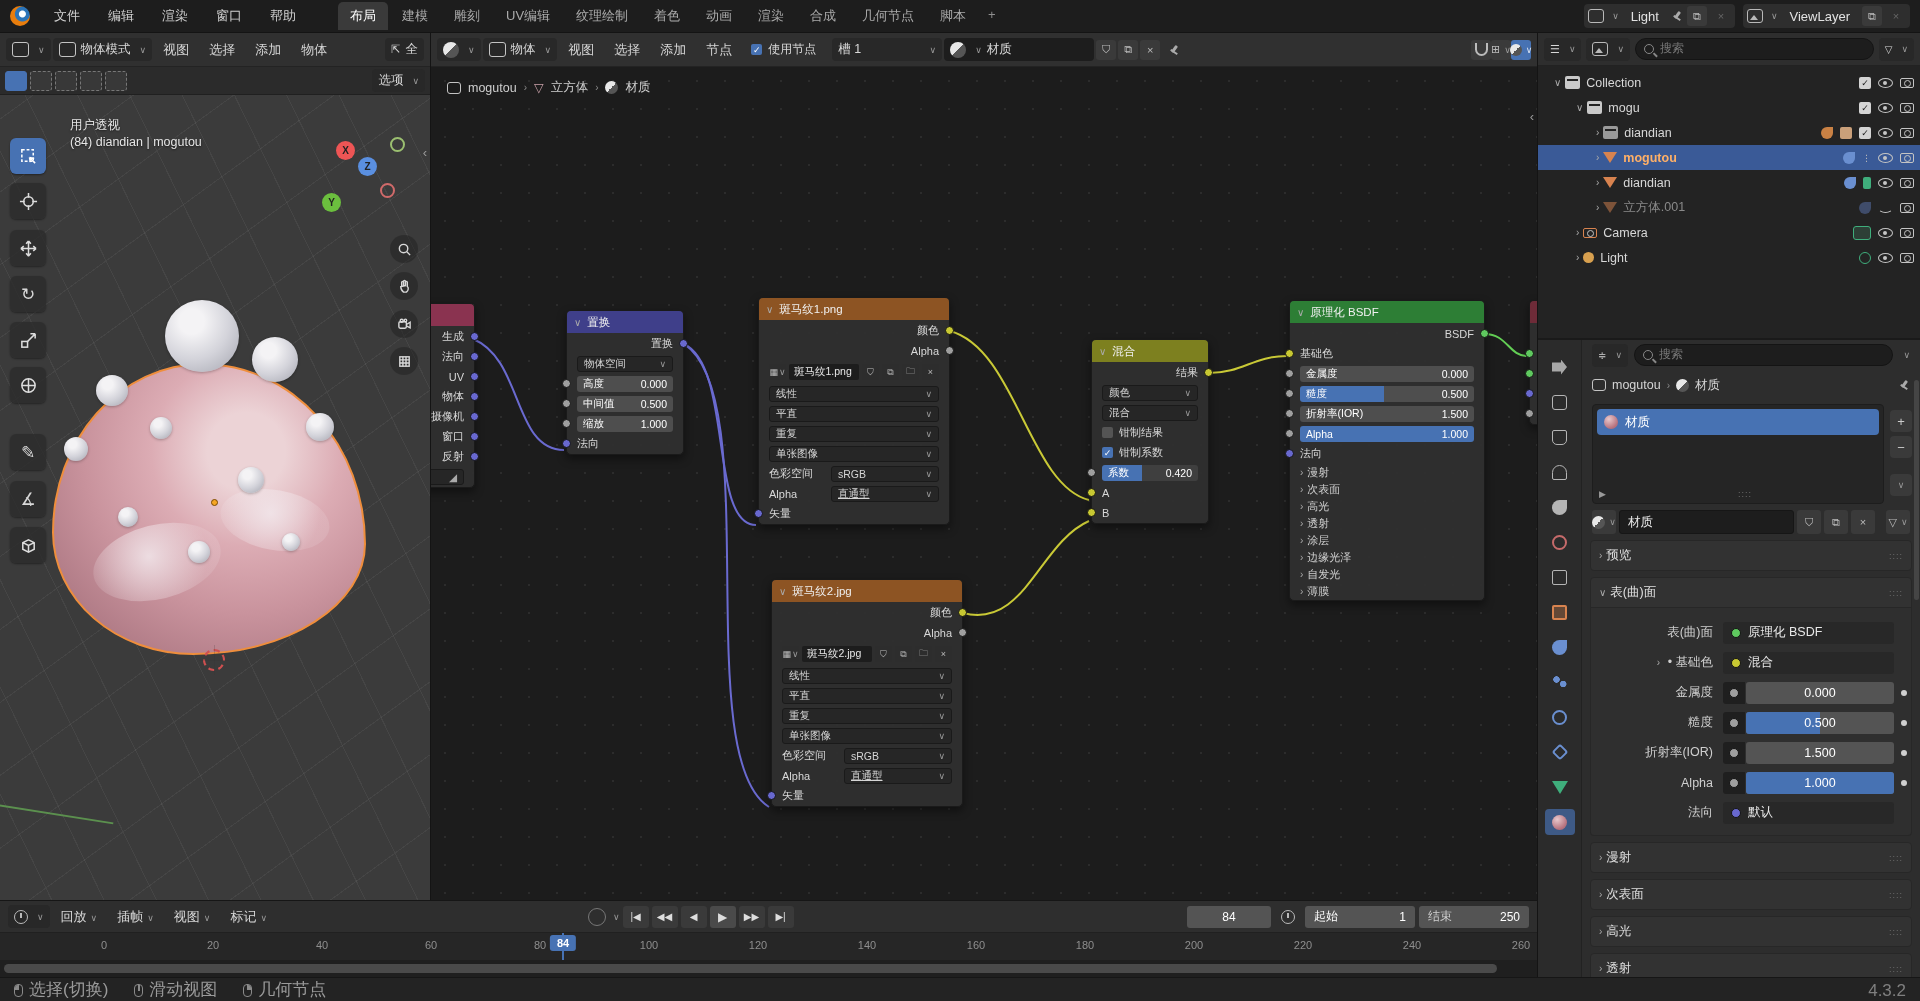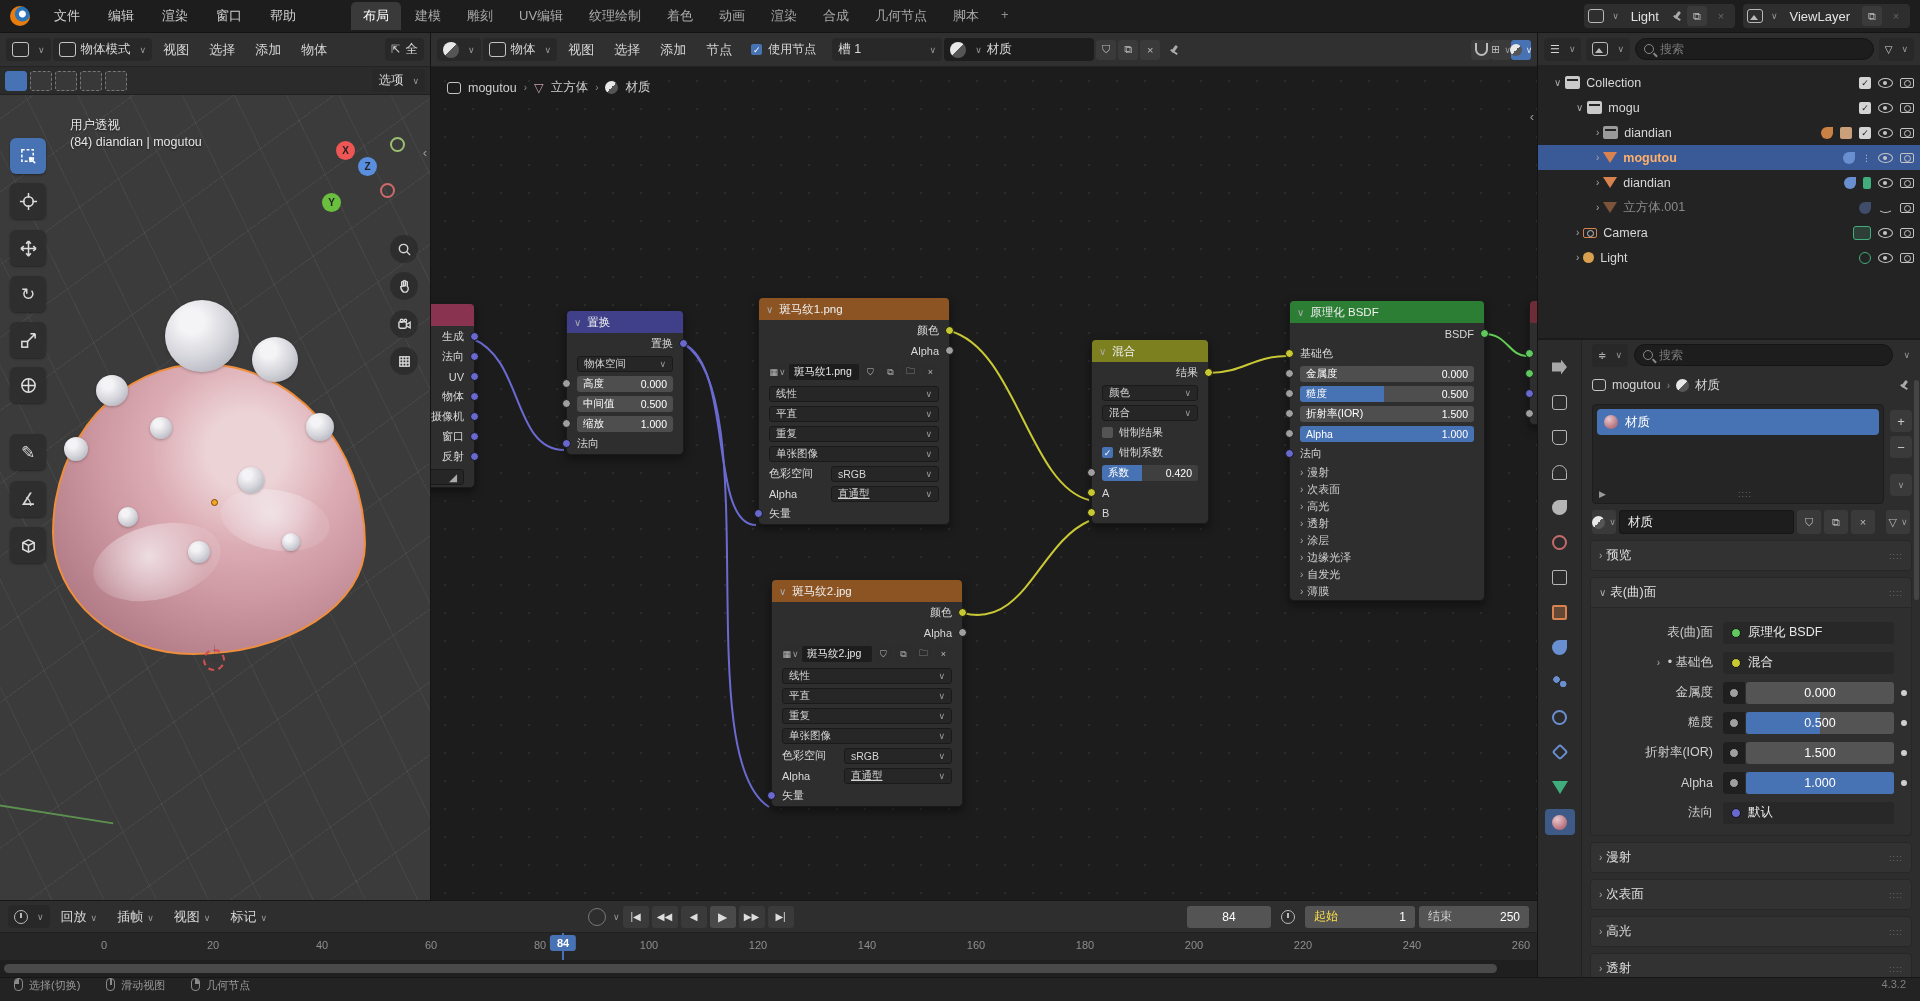--- a/index.html
+++ b/index.html
@@ -5,21 +5,21 @@
 *{box-sizing:border-box;margin:0;padding:0}
 html,body{width:1920px;height:1001px;overflow:hidden;background:#111;
 font-family:"Liberation Sans","DejaVu Sans",sans-serif;color:#d8d8d8;font-size:12px}
 .flex{display:flex;align-items:center}
 .chev{font-size:9px;color:#9a9a9a;margin-left:4px}
 .exp{font-size:10px;color:#aaa;margin-right:4px}
 
 #topbar{height:33px;background:#1d1d1d;display:flex;align-items:center;padding:0 10px;gap:4px;border-bottom:1px solid #141414}
 .logo{width:20px;height:20px;border-radius:50%;background:radial-gradient(circle at 62% 40%,#fff 0 3px,#2b74b8 4px 7px,#e87d0d 8px);margin-right:8px}
 .tmenu{padding:4px 12px;font-size:13px;color:#d0d0d0;border-radius:4px}
-#tabs{display:flex;margin-left:39px;gap:2px;align-items:flex-start}
+#tabs{display:flex;margin-left:26px;gap:2px;align-items:flex-start}
 .wtab{padding:5px 12px;font-size:13px;color:#ababab;border-radius:5px 5px 0 0}
 .wtab.active{background:#3a3a3a;color:#fff}
 .wtab.add{color:#8f8f8f;padding:5px 8px}
 #top-right{margin-left:auto;display:flex;gap:8px}
 .idblock{background:#2e2e2e;border-radius:4px;height:24px;display:flex;align-items:center;padding:0 4px;gap:4px}
 .idblock .name{font-size:13px;color:#e2e2e2;padding:0 8px}
 .miniico{width:16px;height:14px;border:1.3px solid #b9b9b9;border-radius:3px;position:relative}
 .miniico.pic:after{content:"";position:absolute;left:2px;bottom:2px;border-left:4px solid transparent;border-right:4px solid transparent;border-bottom:5px solid #b9b9b9}
 .sqbtn{width:20px;height:20px;border-radius:3px;display:flex;align-items:center;justify-content:center;color:#bbb;background:#3a3a3a;font-size:11px}
 .sqbtn.dim{color:#666;background:transparent}
@@ -83,21 +83,21 @@
 .imgbtn{width:17px;height:16px;background:#2d2d2d;border-radius:2px;display:flex;align-items:center;justify-content:center;color:#bbb;font-size:9px}
 .imgname{flex:1;height:16px;background:#1d1d1d;border-radius:2px;color:#e8e8e8;display:flex;align-items:center;padding:0 5px;font-size:10.5px}
 .ncheck{width:11px;height:11px;border-radius:2px;margin-right:6px;background:#545454}
 .ncheck.on{background:#4772b3;color:#fff;font-size:9px;display:flex;align-items:center;justify-content:center}
 .collapsedrow{height:17px;display:flex;align-items:center;padding:0 10px;color:#cfcfcf}
 
 #rightcol{width:383px;display:flex;flex-direction:column;background:#2a2a2a;border-left:1px solid #141414}
 #outliner{height:307px;display:flex;flex-direction:column;border-bottom:2px solid #1a1a1a}
 .panhead{height:33px;background:#2e2e2e;display:flex;align-items:center;gap:5px;padding:0 6px;border-bottom:1px solid #222}
 .search{flex:1;height:22px;background:#1d1d1d;border:1px solid #141414;border-radius:11px;display:flex;align-items:center;padding:0 8px;gap:6px}
-.search input{background:transparent;border:0;outline:0;color:#ccc;font-size:12px;width:100%;font-family:Liberation Serif, serif}
+.search input{background:transparent;border:0;outline:0;color:#ccc;font-size:12px;width:100%;font-family:Liberation Mono, monospace}
 .search input::placeholder{color:#777}
 .mag{width:10px;height:10px;border:1.5px solid #888;border-radius:50%;position:relative;flex:none}
 .mag:after{content:"";position:absolute;width:5px;height:1.5px;background:#888;left:8px;top:9px;transform:rotate(45deg)}
 #otree{flex:1;background:#232323;position:relative;padding-top:4px;overflow:hidden}
 .orow{height:25px;display:flex;align-items:center;font-size:12.5px;color:#d8d8d8;position:relative;padding-right:6px}
 .orow.sel{background:#3a5a97}
 .orow .lbl{margin-left:6px}
 .orow.sel .lbl{color:#ffb067}
 .orow.dim .lbl{color:#8a8a8a}
 .oicon{width:15px;height:13px;border-radius:2px;flex:none}
@@ -148,21 +148,21 @@
 .tbt{min-width:26px;height:22px;background:#3a3a3a;border-radius:3px;display:flex;align-items:center;justify-content:center;color:#ddd;font-size:10px;padding:0 4px}
 .tbt.play{background:#4a4a4a;font-size:12px}
 .tlfield{height:22px;background:#545454;border-radius:3px;display:flex;align-items:center;justify-content:space-between;color:#fff;padding:0 9px;font-size:12px;gap:8px}
 #tl-ruler{position:relative;height:27px;background:#262626;flex:none}
 .tick{position:absolute;top:6px;transform:translateX(-50%);color:#8e8e8e;font-size:11px}
 #playhead{position:absolute;top:0;bottom:-17px;width:2px;background:#4772b3}
 #playbadge{position:absolute;top:2px;transform:translateX(-50%);background:#4772b3;color:#fff;font-size:11px;font-weight:bold;padding:2px 7px;border-radius:3px}
 #tl-scroll{height:17px;background:#1f1f1f;position:relative}
 #tl-scroll .handle{position:absolute;left:4px;right:40px;top:4px;height:9px;background:#4a4a4a;border-radius:5px}
 
-#statusbar{height:24px;background:#232323;border-top:1px solid #161616;display:flex;align-items:flex-start;gap:26px;padding:0 14px;color:#9a9a9a;font-size:11px}
+#statusbar{height:24px;background:#232323;border-top:1px solid #161616;display:flex;align-items:flex-end;gap:26px;padding:0 14px;color:#9a9a9a;font-size:17px}
 .mouseico{width:9px;height:13px;border:1.3px solid #8a8a8a;border-radius:4px;position:relative;margin-right:6px;display:inline-block;vertical-align:-2px}
 .mouseico.l:after{content:"";position:absolute;left:0;top:0;width:4px;height:5px;background:#8a8a8a;border-radius:3px 0 0 0}
 .mouseico.m:after{content:"";position:absolute;left:3px;top:0;width:2px;height:6px;background:#8a8a8a}
 .mouseico.r:after{content:"";position:absolute;right:0;top:0;width:4px;height:5px;background:#8a8a8a;border-radius:0 3px 0 0}
 #version{margin-left:auto;color:#7f7f7f}
 .shaderball{width:16px;height:16px;border-radius:50%;background:linear-gradient(135deg,#e8e8e8 50%,#555 50%);flex:none}
 .pinico{width:12px;height:12px;position:relative}
 .pinico:after{content:"";position:absolute;left:5px;top:1px;width:3px;height:8px;background:#aaa;transform:rotate(35deg);border-radius:1px}
 .pinico:before{content:"";position:absolute;left:2px;top:7px;width:8px;height:2px;background:#aaa;transform:rotate(35deg)}
 .magnet{width:13px;height:13px;border:2px solid #bbb;border-bottom:0;border-radius:7px 7px 0 0;position:relative;transform:rotate(180deg)}
@@ -781,21 +781,21 @@
       <span class="tbt play">▶</span>
       <span class="tbt">▶▶</span>
       <span class="tbt">▶|</span>
     </div>
     <div style="margin-left:auto" class="flex">
       <div class="tlfield" style="width:84px;justify-content:center">
               <span>84</span>
             </div>
       <span class="clockico" style="margin:0 10px"></span>
       <div class="tlfield" style="width:110px">
-              <span style="color:#fde047">起始</span>
+              <span style="color:#ffffff">起始</span>
               <span>1</span>
             </div>
       <div class="tlfield" style="width:110px;margin-left:4px">
               <span style="color:#cfcfcf">结束</span>
               <span>250</span>
             </div>
     </div>
   </div>
   <div id="tl-ruler">
     <span class="tick" style="left:104px">0</span>

